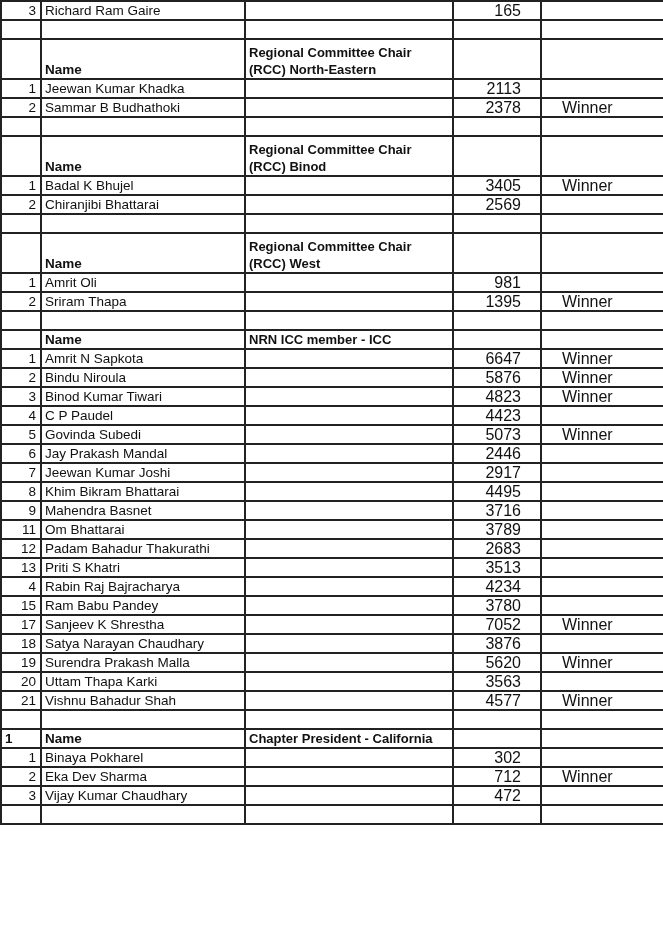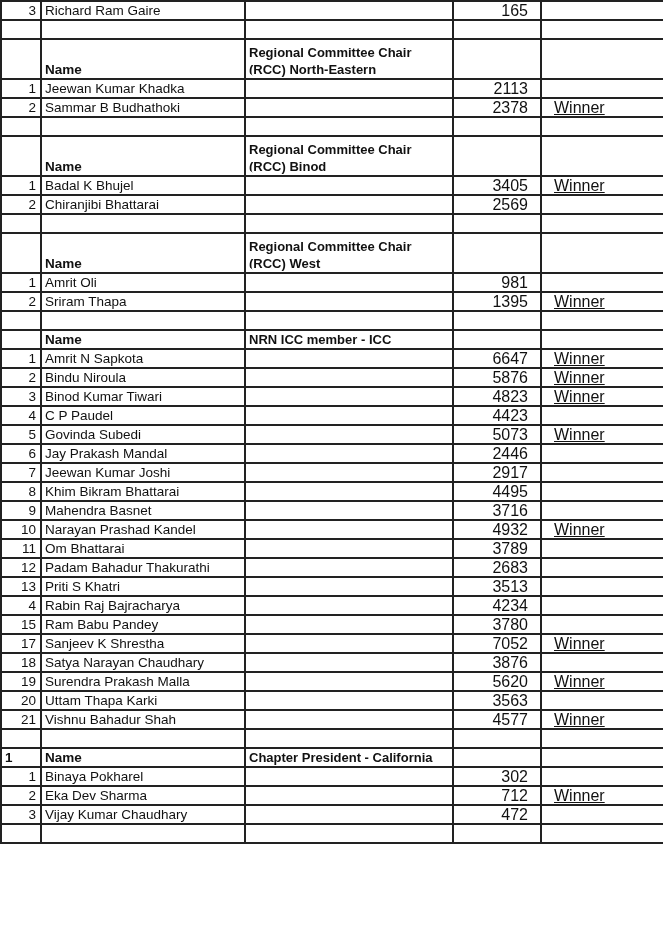--- a/index.html
+++ b/index.html
@@ -5,24 +5,24 @@
   html, body { margin: 0; padding: 0; background: #ffffff; }
   body { width: 663px; height: 927px; overflow: hidden; font-family: "Liberation Sans", sans-serif; color: #111; }
   table { border-collapse: collapse; table-layout: fixed; width: 663px; }
   col.c0 { width: 40px; }
   col.c1 { width: 204px; }
   col.c2 { width: 208px; }
   col.c3 { width: 88px; }
   col.c4 { width: 123px; }
   td { border: 2px solid #222; padding: 0 3px; height: 17px; font-size: 13.5px; line-height: 17px; white-space: nowrap; overflow: hidden; vertical-align: bottom; }
   td.num { text-align: right; padding-right: 4px; }
-  td.votes { text-align: right; font-size: 16px; padding-right: 12px; }
-  td.result { font-size: 16px; padding-left: 12px; text-decoration: underline; }
+  td.votes { text-align: right; font-size: 16px; padding-right: 19px; }
+  td.result { font-size: 16px; padding-left: 20px; }
   tr.hdr td { font-weight: bold; }
-  tr.hdr2 td { height: 38px; border-radius: 13px; }
+  tr.hdr2 td { height: 38px; }
   tr.hdr td.title { font-size: 13px; line-height: 17px; white-space: normal; }
   tr.blank td { height: 17px; }
   td.idx-left { text-align: left; font-weight: bold; }
 </style>
 </head>
 <body>
 
 <table>
   <colgroup>
       <col class="c0">
@@ -194,27 +194,20 @@
         <td class="result"></td>
       </tr>
       <tr>
         <td class="num">9</td>
         <td>Mahendra Basnet</td>
         <td></td>
         <td class="votes">3716</td>
         <td class="result"></td>
       </tr>
       <tr>
-        <td class="num">10</td>
-        <td>Narayan Prashad Kandel</td>
-        <td></td>
-        <td class="votes">4932</td>
-        <td class="result">Winner</td>
-      </tr>
-      <tr>
         <td class="num">11</td>
         <td>Om Bhattarai</td>
         <td></td>
         <td class="votes">3789</td>
         <td class="result"></td>
       </tr>
       <tr>
         <td class="num">12</td>
         <td>Padam Bahadur Thakurathi</td>
         <td></td>

